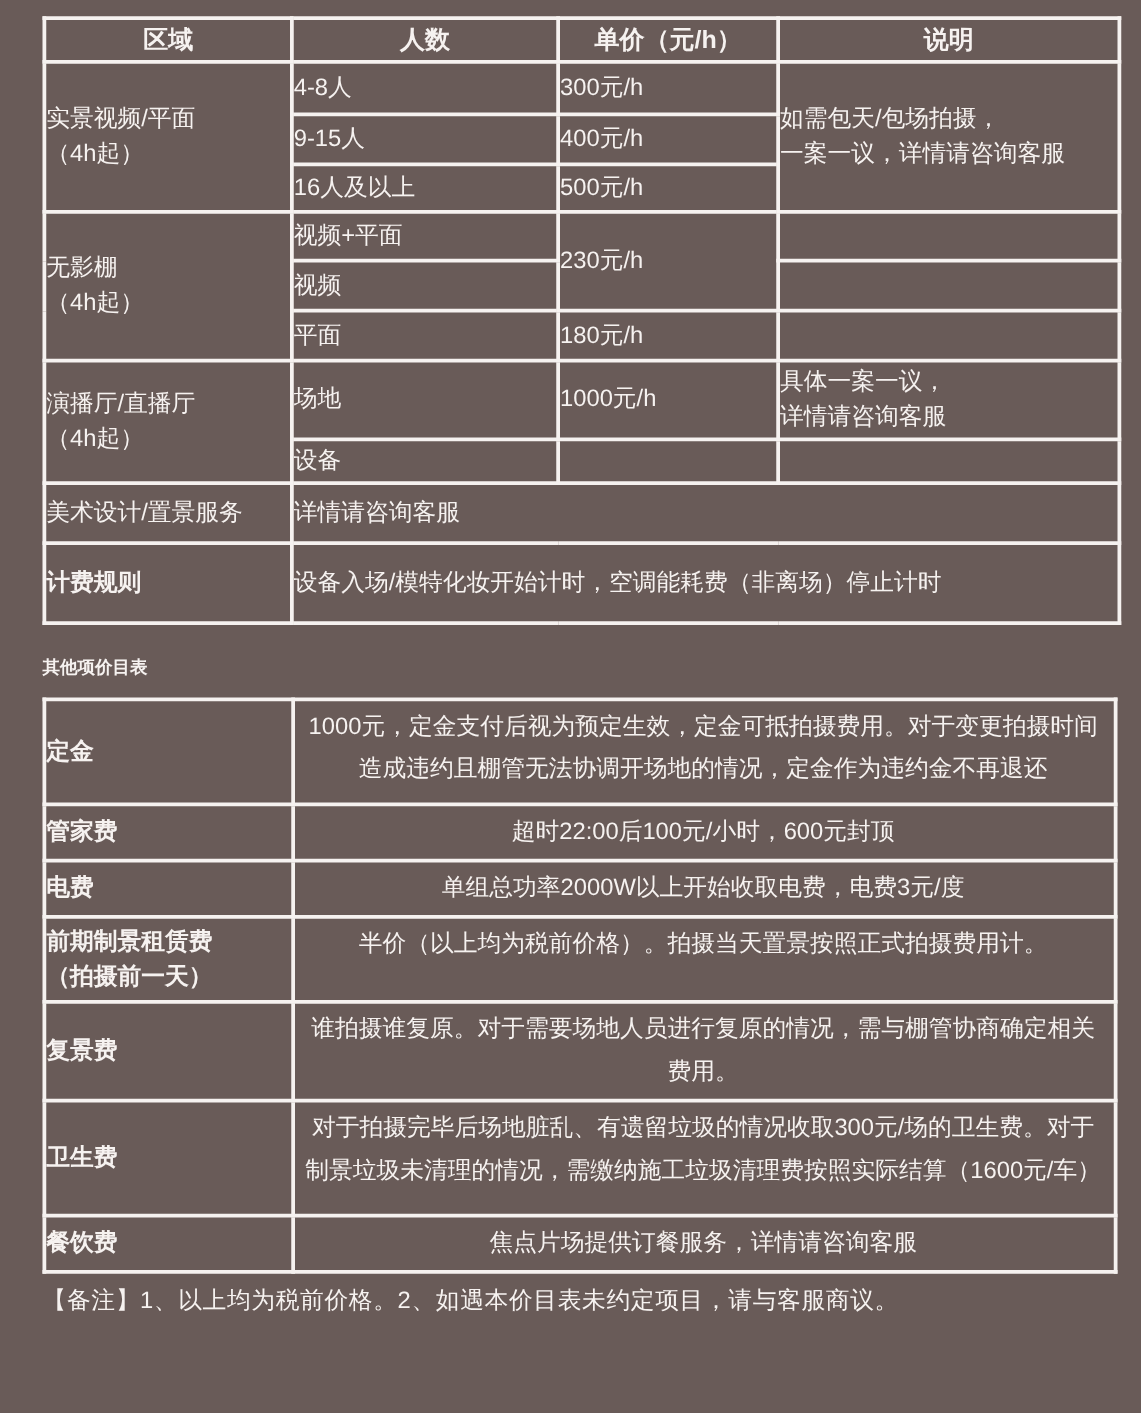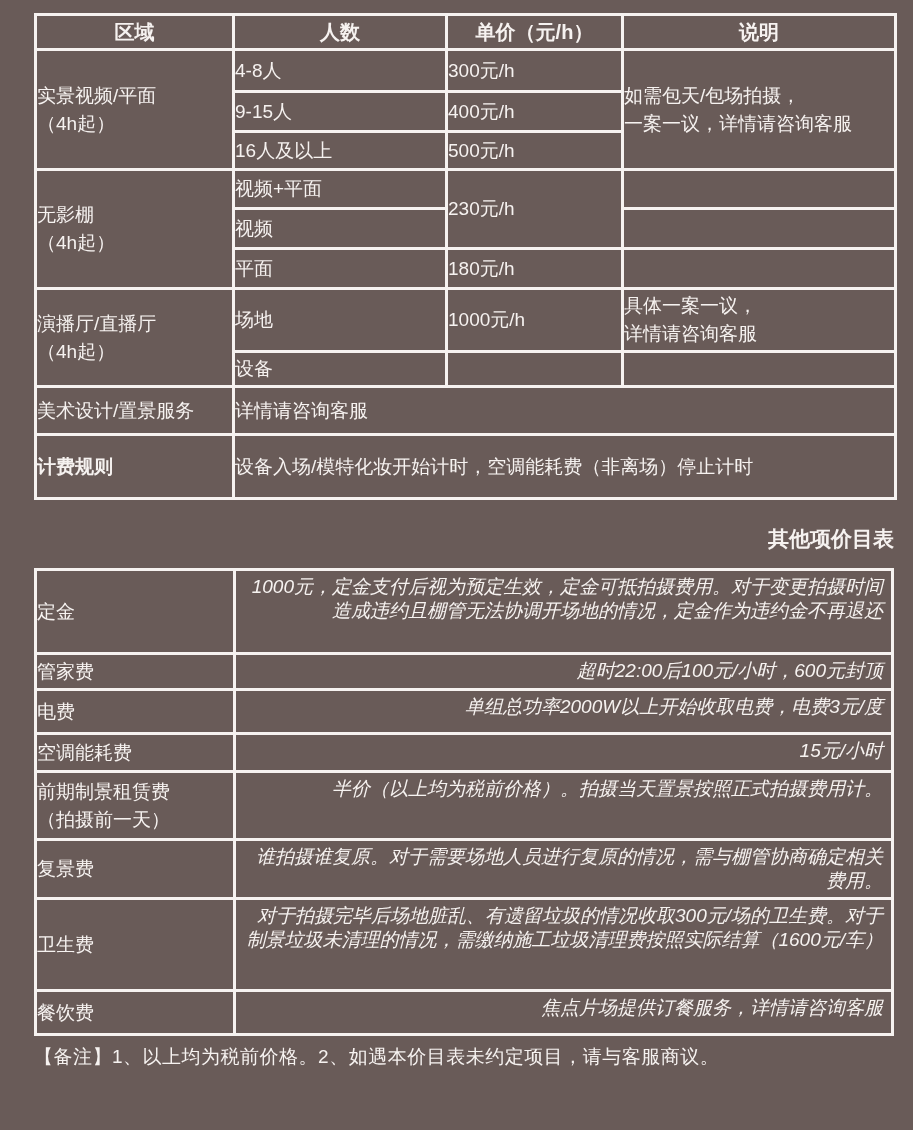--- a/index.html
+++ b/index.html
@@ -29,35 +29,34 @@
   }
 
   
   .t1 { width: 860px; }
   .t1 th { font-weight: bold; font-size: 20px; }
   .t1 .bold { font-weight: bold; }
 
   
   .t2-title {
     width: 860px;
-    text-align: right;
+    text-align: left;
     font-weight: bold;
-    font-size: 21px;
+    font-size: 14px;
     margin: 25px 0 15px 0;
   }
 
   
   .t2 { width: 857px; }
-  .t2 .label-cell { font-weight: normal; vertical-align: middle; }
+  .t2 .label-cell { font-weight: bold; vertical-align: middle; }
   .t2 .desc-cell {
-    text-align: right;
+    text-align: center;
     vertical-align: top;
     padding: 4px 8px 4px 6px;
-    line-height: 24px;
-    font-style: italic;
+    line-height: 34px;
   }
 
   
   .rh35{height:35px} .rh36{height:36px} .rh38{height:38px} .rh39{height:39px}
   .rh40{height:40px} .rh42{height:42px} .rh44{height:44px} .rh47{height:64px}
   .rh48{height:48px} .rh58{height:58px} .rh62{height:62px} .rh63{height:63px}
   .rh68{height:68px} .rh84{height:84px} .rh92{height:92px}
 
   .footnote {
     margin-top: 8px;
@@ -168,24 +167,20 @@
         <td class="desc-cell">1000元，定金支付后视为预定生效，定金可抵拍摄费用。对于变更拍摄时间造成违约且棚管无法协调开场地的情况，定金作为违约金不再退还</td>
       </tr>
       <tr class="rh36">
         <td class="label-cell">管家费</td>
         <td class="desc-cell">超时22:00后100元/小时，600元封顶</td>
       </tr>
       <tr class="rh44">
         <td class="label-cell">电费</td>
         <td class="desc-cell">单组总功率2000W以上开始收取电费，电费3元/度</td>
       </tr>
-      <tr class="rh38">
-        <td class="label-cell">空调能耗费</td>
-        <td class="desc-cell">15元/小时</td>
-      </tr>
       <tr class="rh68">
         <td class="label-cell">
           <div>前期制景租赁费</div>
           <div>（拍摄前一天）</div>
         </td>
         <td class="desc-cell">半价（以上均为税前价格）。拍摄当天置景按照正式拍摄费用计。</td>
       </tr>
       <tr class="rh58">
         <td class="label-cell">复景费</td>
         <td class="desc-cell">谁拍摄谁复原。对于需要场地人员进行复原的情况，需与棚管协商确定相关费用。</td>

